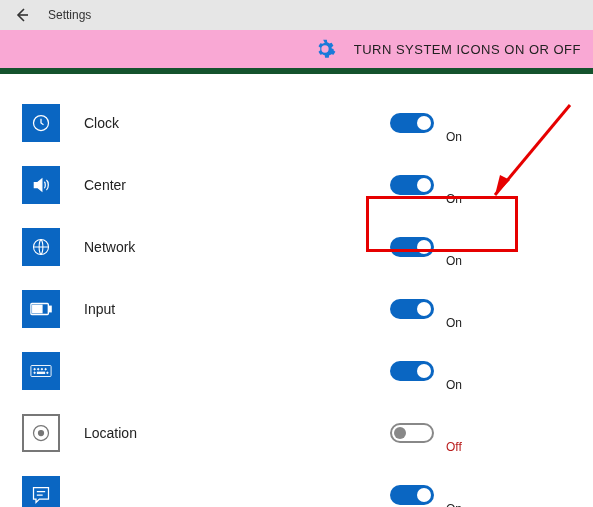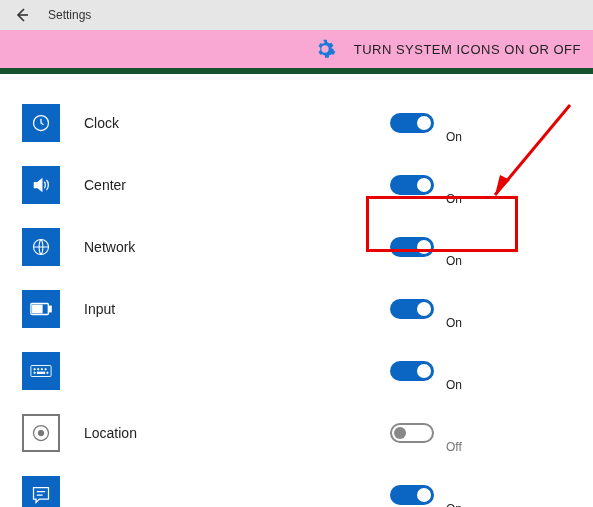--- a/index.html
+++ b/index.html
@@ -112,21 +112,21 @@
       left: 2px; top: 2px;
       width: 12px; height: 12px;
       border-radius: 50%;
       background: #888;
     }
     .state {
       font-size: 12px;
       color: #222;
       margin-top: 28px;
     }
-    .state.off { color: #737373; }
+    .state.off { color: #b91c1c; }
     .highlight-box {
       position: absolute;
       border: 3px solid #e60000;
       pointer-events: none;
     }
     .arrow {
       position: absolute;
       pointer-events: none;
     }
   </style>

